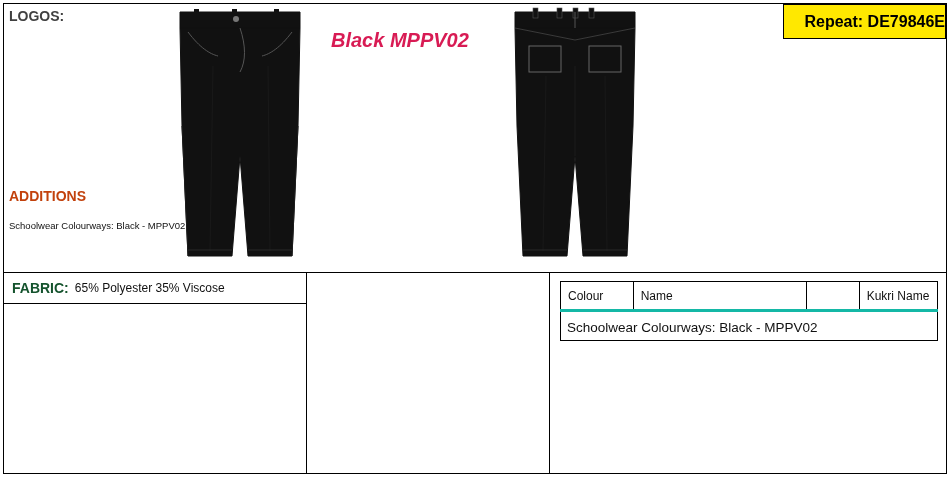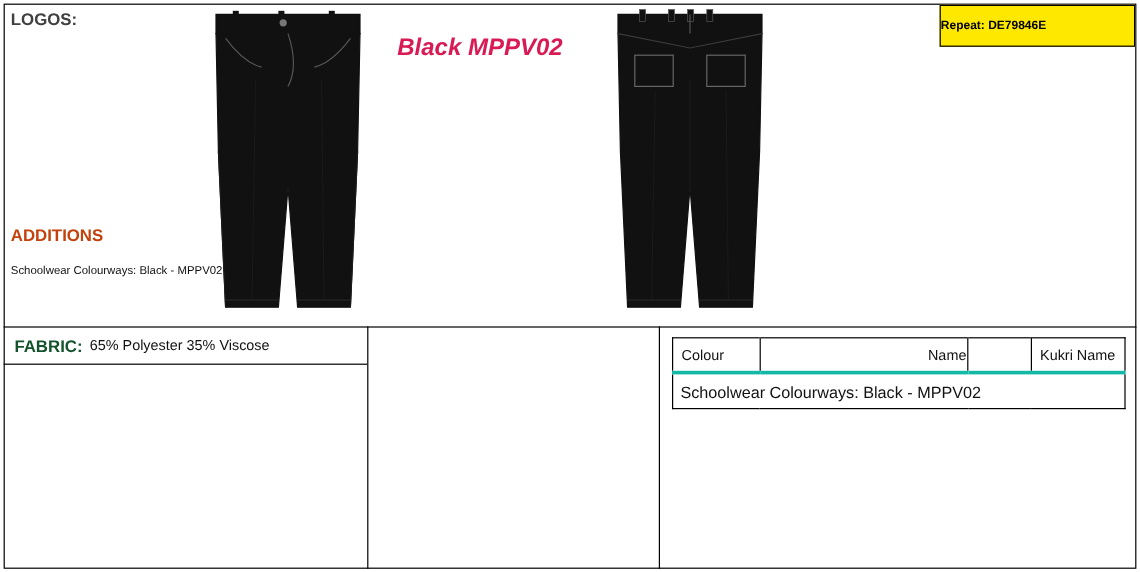--- a/index.html
+++ b/index.html
@@ -43,22 +43,22 @@
     position: absolute;
     right: 4px;
     top: 4px;
     width: 163px;
     height: 35px;
     background: #ffe800;
     border: 1px solid #000;
     box-sizing: border-box;
     display: flex;
     align-items: center;
-    justify-content: flex-start;
-    font-size: 10px;
+    justify-content: flex-end;
+    font-size: 16px;
     font-weight: bold;
     color: #000;
   }
   
   .colour-name {
     position: absolute;
     left: 331px;
     top: 29px;
     font-size: 20px;
     font-weight: bold;
@@ -171,21 +171,21 @@
   .colour-table .hdr-row td:last-child { border-right: none; }
   .colour-table .body-row td {
     height: 26px;
     font-size: 13px;
     color: #111;
     padding-left: 7px;
     vertical-align: middle;
     border: none;
   }
   .col-swatch { width: 68px; }
-  .col-name   { width: 185px; text-align: right; }
+  .col-name   { width: 185px; }
   .col-blank  { width: 50px; }
   .col-kukri  { width: 75px; }
 
   .ct-value {
     position: absolute;
     left: 567px;
     top: 320px;
     font-size: 13.5px;
     color: #111;
   }

